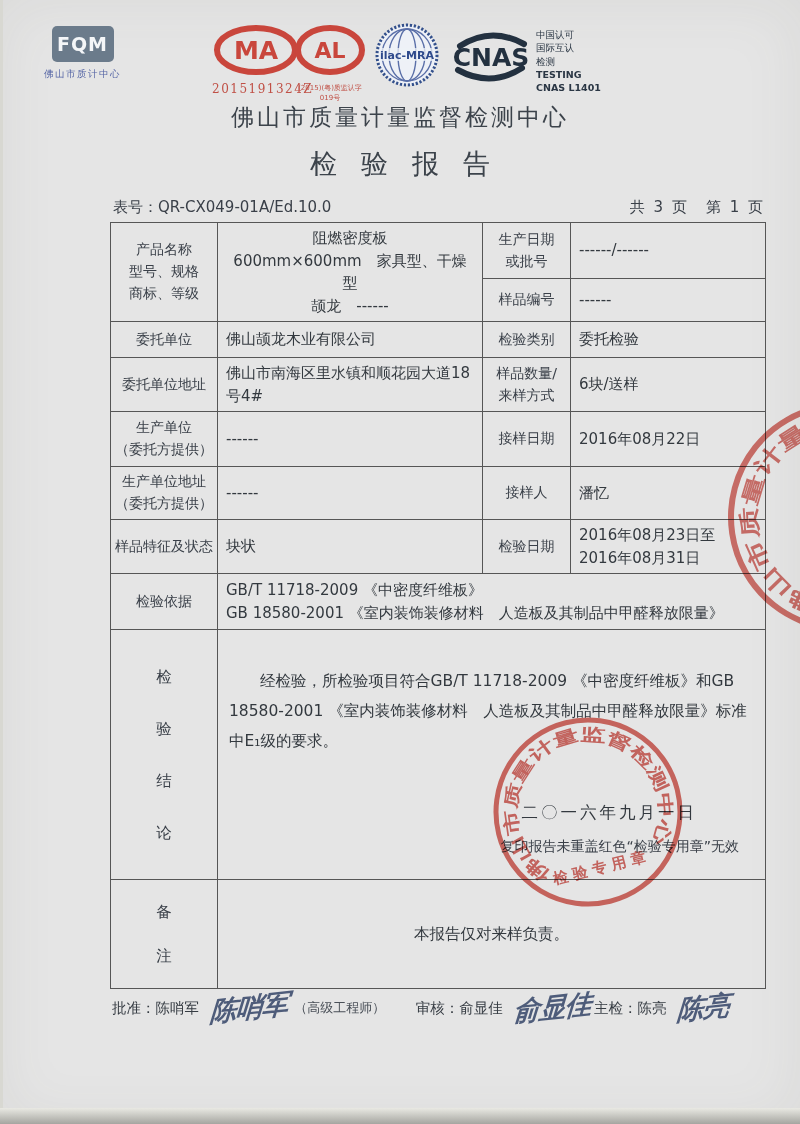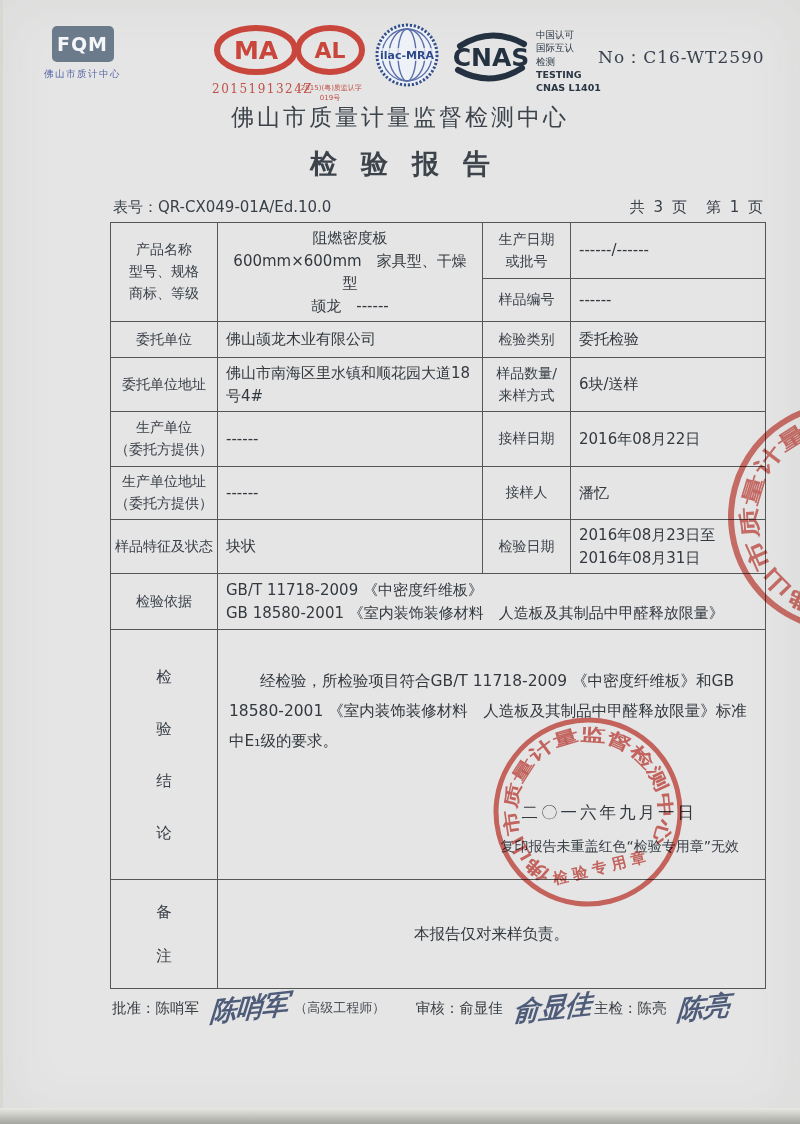--- a/index.html
+++ b/index.html
@@ -24,21 +24,21 @@
   .red-num-sm{margin-top:3px;font-size:7px;color:#c05046;letter-spacing:0;}
   .cnas-lines{font-size:9.5px;color:#2a3644;line-height:1.4;text-align:left;white-space:pre-line;}
   .cnas-bold{font-size:9.5px;color:#2a3644;font-weight:bold;text-align:left;line-height:1.4;}
   .report-no{position:absolute;left:598px;top:46px;font-size:17px;color:#39424e;
     font-family:"DejaVu Serif","Liberation Serif",serif;letter-spacing:1px;}
 
   
   .org-title{position:absolute;top:102px;left:0;width:100%;text-align:center;
     font-size:23px;letter-spacing:3px;color:#3c434b;font-weight:500;}
   .report-title{position:absolute;top:146px;left:0;width:100%;text-align:center;
-    font-size:27px;letter-spacing:24px;padding-left:24px;box-sizing:border-box;color:#3c434b;font-weight:bold;}
+    font-size:27px;letter-spacing:24px;padding-left:24px;box-sizing:border-box;color:#3c434b;}
   .meta-row{position:absolute;top:198px;left:113px;width:652px;font-size:15px;color:#3a4049;}
   .meta-row .pages{float:right;letter-spacing:2px;}
 
   
   table.rpt{position:absolute;left:110px;top:222px;width:655px;border-collapse:collapse;
     table-layout:fixed;border-radius:12px;}
   table.rpt td{border:1px solid #565656;vertical-align:middle;white-space:pre-line;
     overflow:hidden;}
   td.lab{text-align:center;font-size:14px;color:#3a4049;line-height:1.55;padding:2px 1px;}
   td.val{font-size:15px;color:#33393f;line-height:1.5;padding:4px 8px;text-align:left;}
@@ -109,23 +109,20 @@
   </div>
 
   <div class="hdr-item" style="left:536px;top:28px;text-align:left;">
     <div class="cnas-lines">中国认可
 国际互认
 检测</div>
     <div class="cnas-bold">TESTING</div>
     <div class="cnas-bold">CNAS L1401</div>
   </div>
 
-  <div class="report-no">
-    <span>No：</span><span>C16-WT2590</span>
-  </div>
 
   <div class="org-title">佛山市质量计量监督检测中心</div>
   <div class="report-title">检验报告</div>
 
   <div class="meta-row">
     <span class="pages">共 3 页　第 1 页</span>
     <span>表号：QR-CX049-01A/Ed.10.0</span>
   </div>
 
   <table class="rpt">

